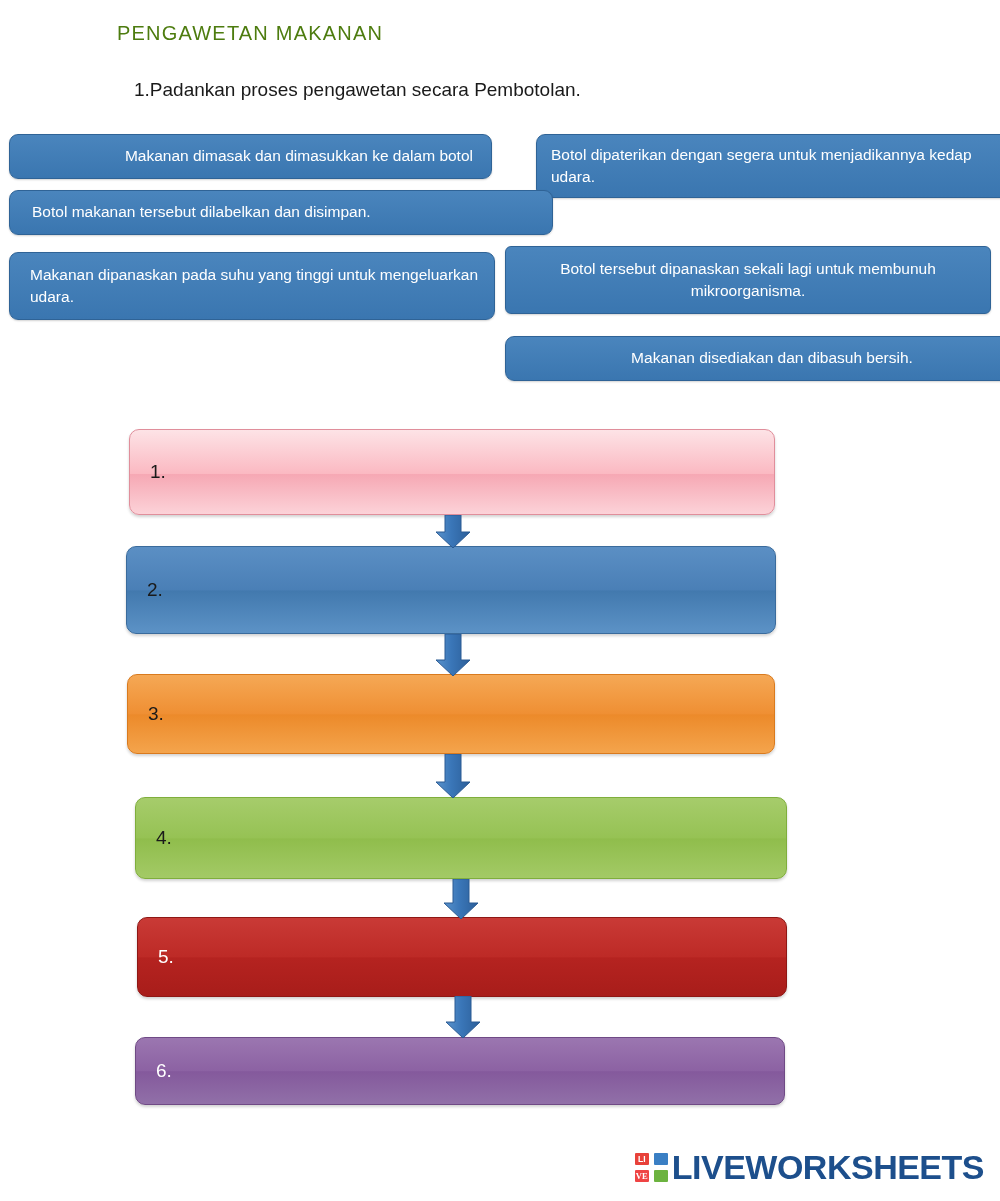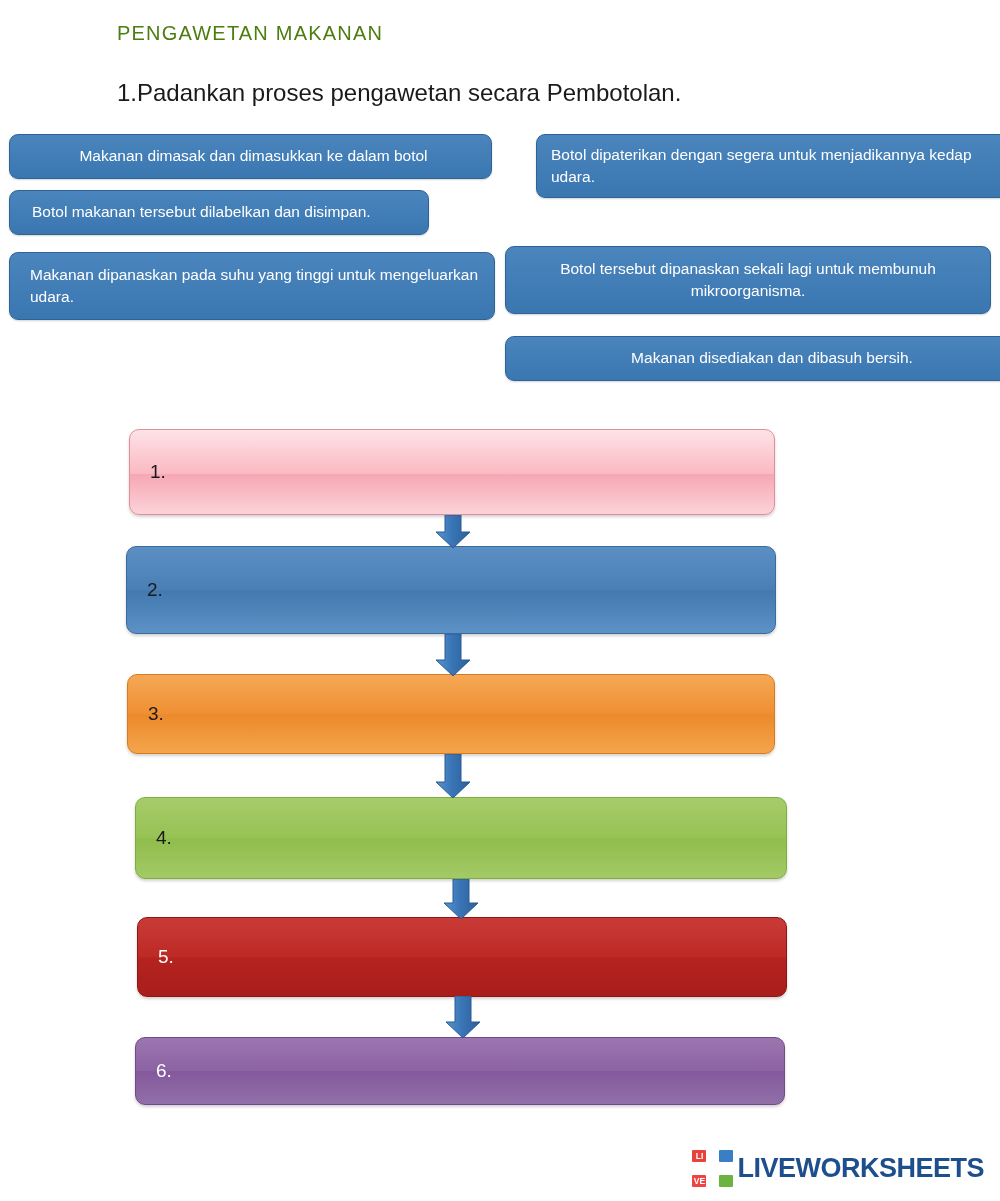--- a/index.html
+++ b/index.html
@@ -20,23 +20,23 @@
     position: absolute;
     left: 117px;
     top: 22px;
     font-size: 20px;
     letter-spacing: 1.2px;
     color: #4d7c0f;
     font-family: "Liberation Sans", sans-serif;
   }
   .instruction {
     position: absolute;
-    left: 117px;
+    left: 134px;
     top: 79px;
-    font-size: 24px;
+    font-size: 19px;
     color: #1a1a1a;
   }
 
   
   .drag-box {
     position: absolute;
     background: #3f7cb6;
     background: linear-gradient(to bottom, #4a85bd 0%, #3a76b0 100%);
     border: 1px solid #2f6396;
     border-radius: 9px;
@@ -110,63 +110,63 @@
     right: 16px;
     bottom: 14px;
     display: flex;
     align-items: center;
     gap: 4px;
   }
   .lw-mark {
     display: grid;
     grid-template-columns: 14px 14px;
     grid-template-rows: 12px 12px;
-    gap: 13px;
+    gap: 5px;
   }
   .lw-cell {
     font-size: 8.5px;
     font-weight: bold;
     color: #ffffff;
     display: flex;
     align-items: center;
     justify-content: center;
     font-family: "Liberation Sans", sans-serif;
     border-radius: 1px;
   }
   .lw-cell.c1 { background: #e8413a; }
   .lw-cell.c2 { background: #3a7fc4; }
-  .lw-cell.c3 { background: #ef4444; }
+  .lw-cell.c3 { background: #ef4444; font-family: Liberation Serif, serif; }
   .lw-cell.c4 { background: #6cb33f; }
   .lw-text {
-    font-size: 27px;
+    font-size: 34px;
     font-weight: bold;
     letter-spacing: -0.5px;
     color: #1d4f8c;
     font-family: "Liberation Sans", sans-serif;
   }
 </style>
 </head>
 <body>
 
 <div class="worksheet-title">PENGAWETAN MAKANAN</div>
 <div class="instruction">1.Padankan proses pengawetan secara Pembotolan.</div>
 
-<div class="drag-box" id="db0" style="left: 9px; top: 134px; width: 483px; height: 45px; padding-left: 24px; padding-right: 18px; text-align: center;">
+<div class="drag-box" id="db0" style="left: 9px; top: 134px; width: 483px; height: 45px; padding-left: 24px; padding-right: 18px; text-align: right;">
   <span>Makanan dimasak dan dimasukkan ke dalam botol</span>
 </div>
 <div class="drag-box" id="db1" style="left: 505px; top: 134px; width: 486px; height: 64px; padding-left: 14px; padding-right: 14px; text-align: left; margin-left: 31px;">
   <span>Botol dipaterikan dengan segera untuk menjadikannya kedap udara.</span>
 </div>
-<div class="drag-box" id="db2" style="left: 9px; top: 190px; width: 420px; height: 45px; padding-left: 22px; padding-right: 22px; text-align: left;">
+<div class="drag-box" id="db2" style="left: 9px; top: 190px; width: 544px; height: 45px; padding-left: 22px; padding-right: 22px; text-align: left;">
   <span>Botol makanan tersebut dilabelkan dan disimpan.</span>
 </div>
 <div class="drag-box" id="db3" style="left: 9px; top: 252px; width: 486px; height: 68px; padding-left: 20px; padding-right: 14px; text-align: left;">
   <span>Makanan dipanaskan pada suhu yang tinggi untuk mengeluarkan udara.</span>
 </div>
-<div class="drag-box" id="db4" style="left: 505px; top: 246px; width: 486px; height: 68px; padding-left: 14px; padding-right: 14px; text-align: center;">
+<div class="drag-box" id="db4" style="left: 505px; top: 246px; width: 486px; height: 68px; padding-left: 14px; padding-right: 14px; text-align: center; border-radius: 6px;">
   <span>Botol tersebut dipanaskan sekali lagi untuk membunuh mikroorganisma.</span>
 </div>
 <div class="drag-box" id="db5" style="left: 505px; top: 336px; width: 548px; height: 45px; padding-right: 14px; text-align: center;">
   <span>Makanan disediakan dan dibasuh bersih.</span>
 </div>
 
 <div class="flow-box flow-1" id="fb0" style="left: 129px; top: 429px; width: 646px; height: 86px;">
   <span>1.</span>
 </div>
 <div class="flow-box flow-2" id="fb1" style="left: 126px; top: 546px; width: 650px; height: 88px;">

